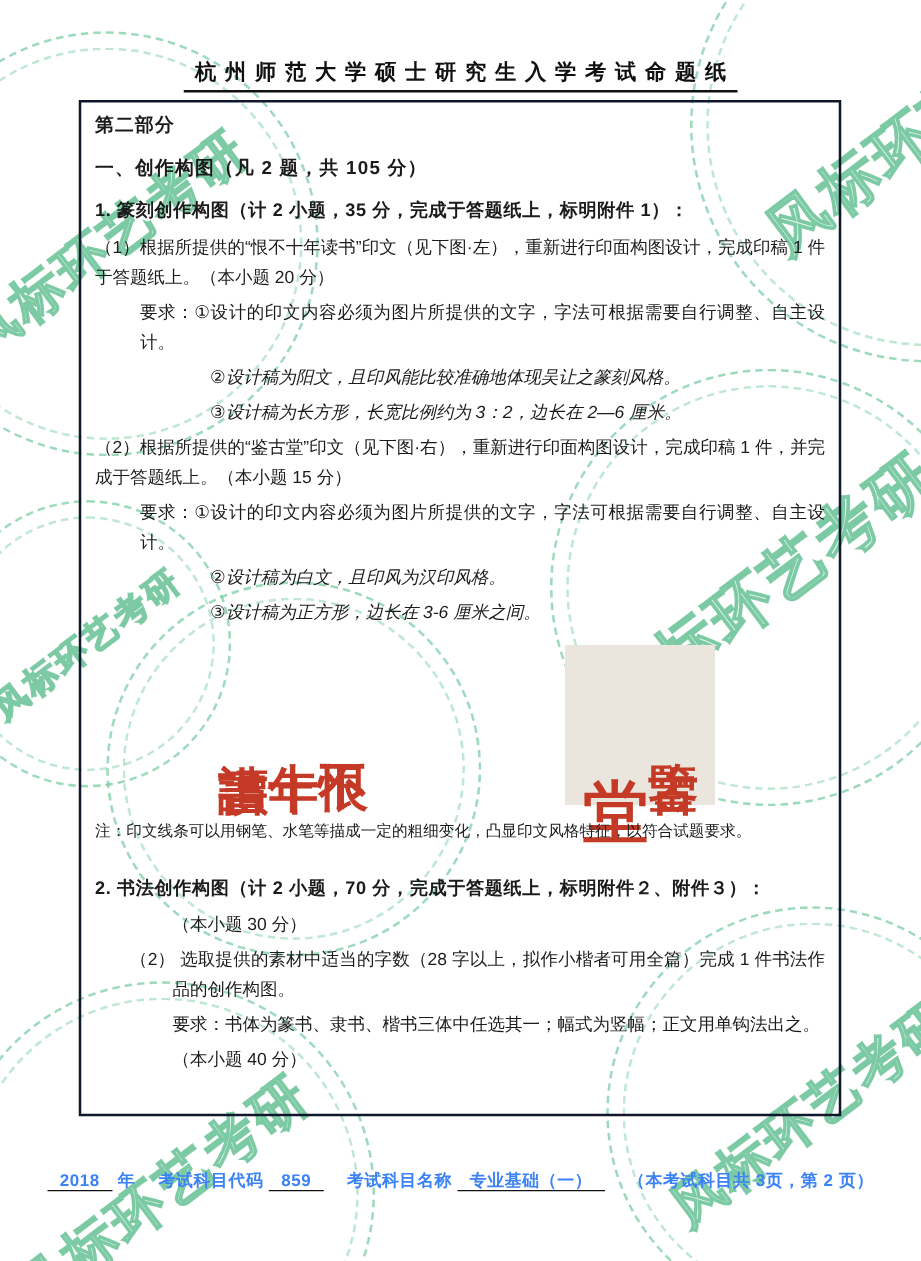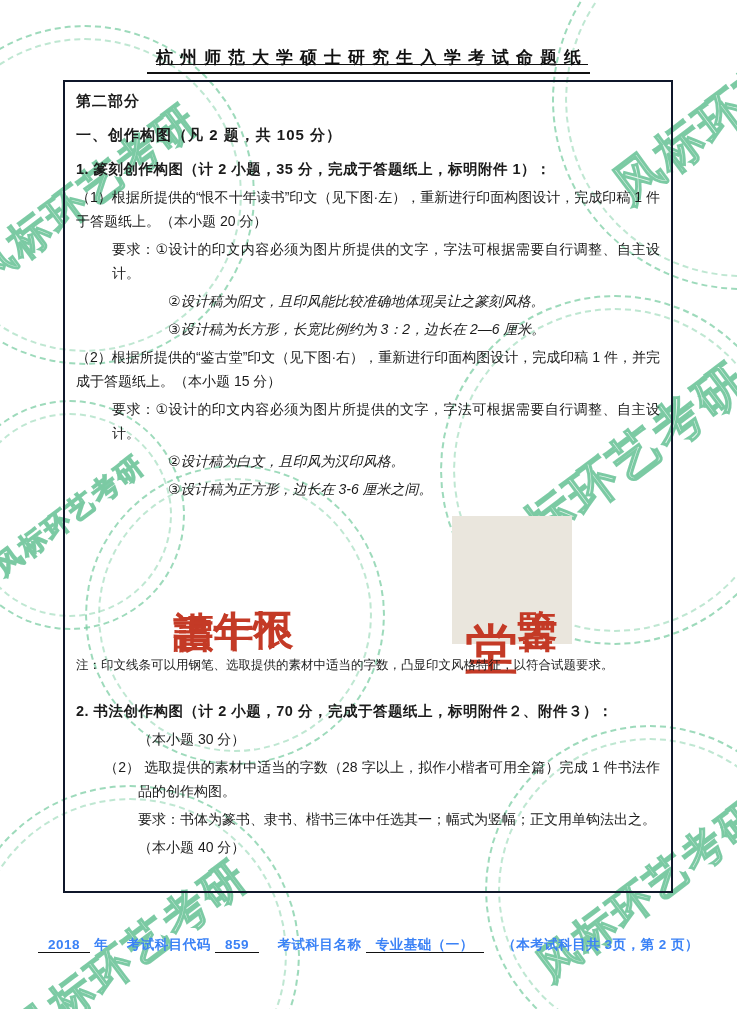--- a/index.html
+++ b/index.html
@@ -16,21 +16,21 @@
     position:absolute;left:50%;top:50%;
     transform:translate(-50%,-50%) rotate(-37deg);
     font-weight:bold;white-space:nowrap;letter-spacing:3px;
     color:rgba(190,230,208,0.40);
     -webkit-text-stroke:1.4px rgba(104,194,150,0.85);
   }
   
   .title-wrap{position:relative;z-index:1;padding-top:46px;text-align:center;}
   .page-title{
     display:inline-block;font-size:17px;font-weight:bold;letter-spacing:7px;
-    color:#111;border-bottom:2px solid #111;padding:0 2px 3px 9px;text-decoration:underline;
+    color:#111;border-bottom:2px solid #111;padding:0 2px 3px 9px;
   }
   
   .box{
     position:relative;z-index:1;box-sizing:border-box;
     margin:6px 0 0 63px;width:610px;height:813px;
     border:2px solid #0f172a;background:transparent;
     padding:7px 11px 0 11px;font-size:14px;line-height:24px;
   }
   .sec{font-size:15px;font-weight:bold;letter-spacing:1px;}
   .part{margin-top:10px;font-size:15px;font-weight:bold;letter-spacing:1px;}
@@ -133,21 +133,21 @@
         <div class="seal-col">讀書</div>
         <div class="seal-col">十年</div>
         <div class="seal-col">恨不</div>
       </div>
       <div class="seal seal-right">
         <div class="seal-col tall">堂</div>
         <div class="seal-col duo">鑒古</div>
       </div>
     </div>
 
-    <div class="note">注：印文线条可以用钢笔、选取提供的素材中适当的字数，凸显印文风格特征，以符合试题要求。</div>
+    <div class="note">注：印文线条可以用钢笔、水笔等描成一定的粗细变化，凸显印文风格特征，以符合试题要求。</div>
 
     <div class="qtitle mt-lg">2. 书法创作构图（计 2 小题，70 分，完成于答题纸上，标明附件２、附件３）：</div>
 
     <div class="p indent2">（本小题 30 分）</div>
 
     <div class="p hang2">（2） 选取提供的素材中适当的字数（28 字以上，拟作小楷者可用全篇）完成 1 件书法作品的创作构图。</div>
     <div class="p indent2">要求：书体为篆书、隶书、楷书三体中任选其一；幅式为竖幅；正文用单钩法出之。</div>
     <div class="p indent2">（本小题 40 分）</div>
   </div>
 

